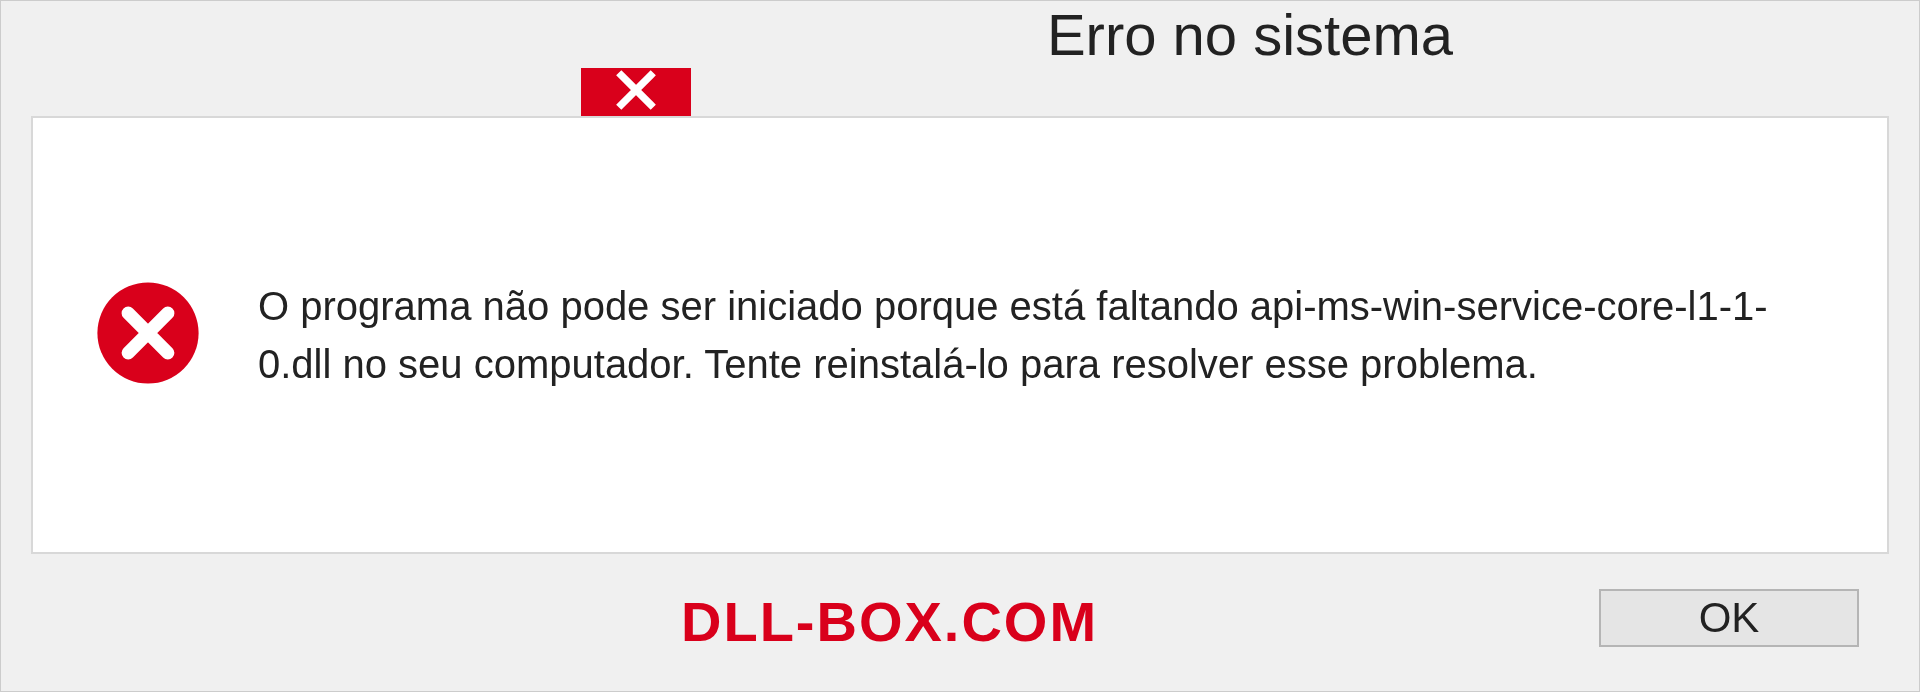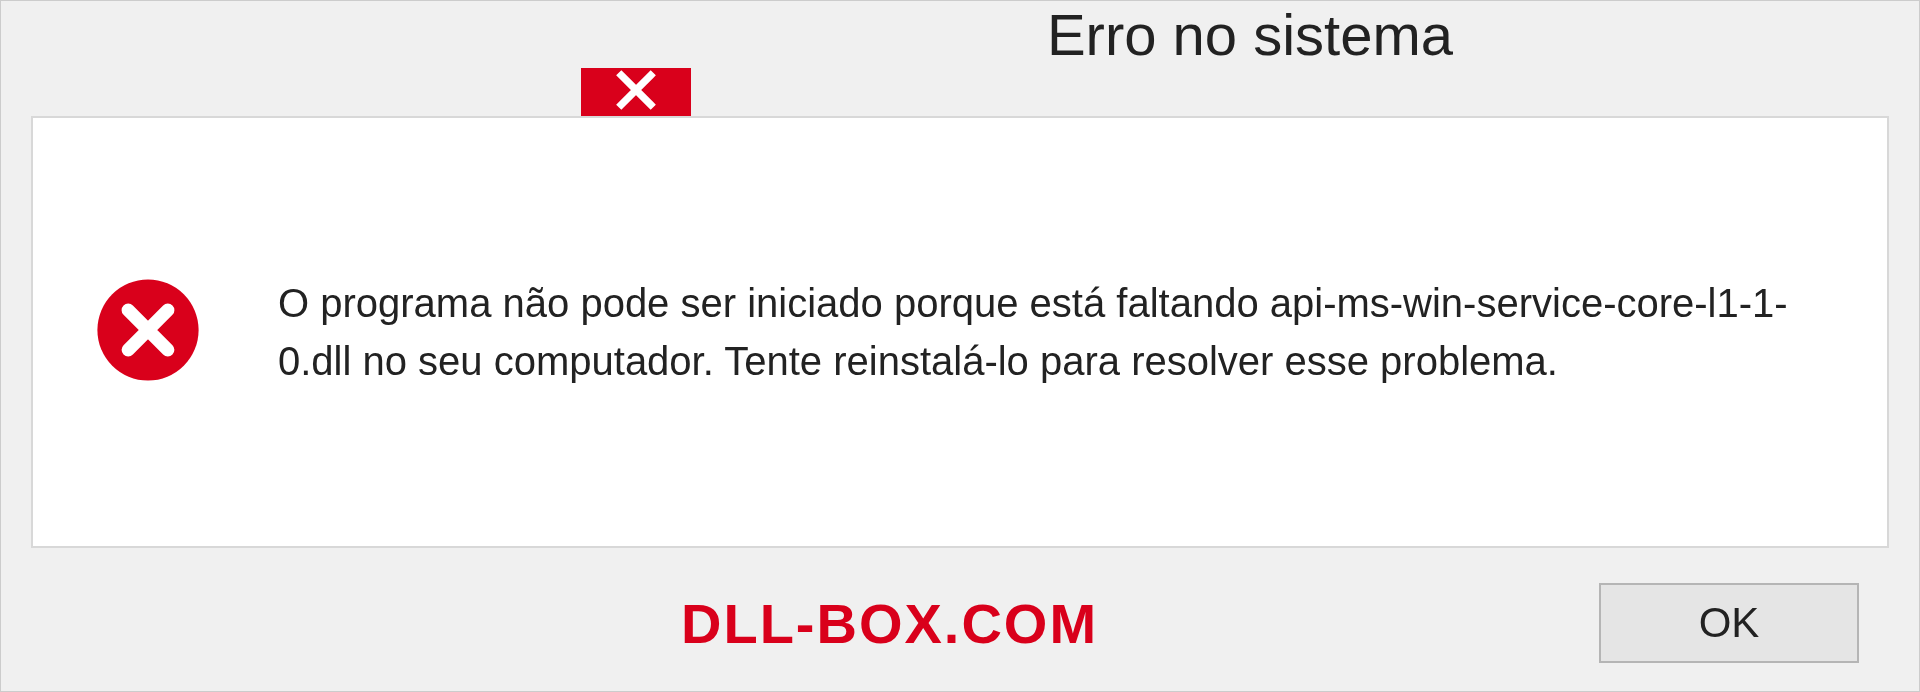--- a/index.html
+++ b/index.html
@@ -52,52 +52,51 @@
       height: 44px;
     }
     .content-panel {
       margin: 25px 30px 20px 30px;
       background: #fff;
       border: 2px solid #d8d8d8;
       flex: 1;
       display: flex;
       align-items: center;
       padding: 50px 60px;
-      gap: 75px;
+      gap: 55px;
     }
     .error-icon {
       flex-shrink: 0;
     }
     .error-icon svg {
       width: 110px;
       height: 110px;
     }
     .message-text {
       font-size: 40px;
       line-height: 1.45;
       color: #222;
       font-weight: 400;
     }
     .footer {
       display: flex;
-      align-items: center;
       justify-content: space-between;
-      padding: 15px 60px 28px 0;
+      padding: 15px 60px 37px 0;
     }
     .branding {
       font-size: 56px;
       font-weight: 800;
       color: #d9001b;
       letter-spacing: 2px;
       margin-left: 680px;
       font-family: Arial, sans-serif;
     }
     .ok-button {
       width: 260px;
-      height: 80px;
+      height: 58px;
       background: #e5e5e5;
       border: 2px solid #b5b5b5;
       font-size: 42px;
       color: #222;
       display: flex;
       align-items: center;
       justify-content: center;
       font-family: "Segoe UI", Tahoma, Arial, sans-serif;
       cursor: pointer;
     }

